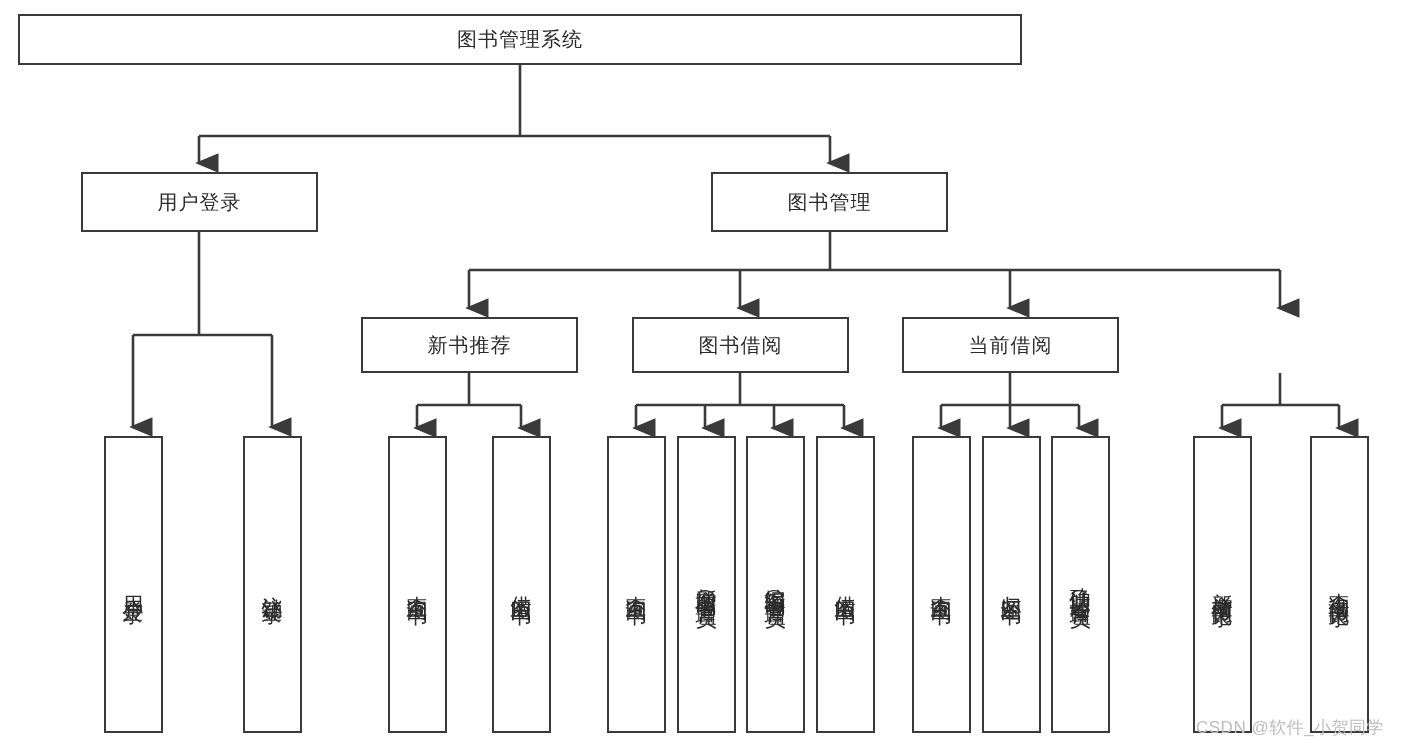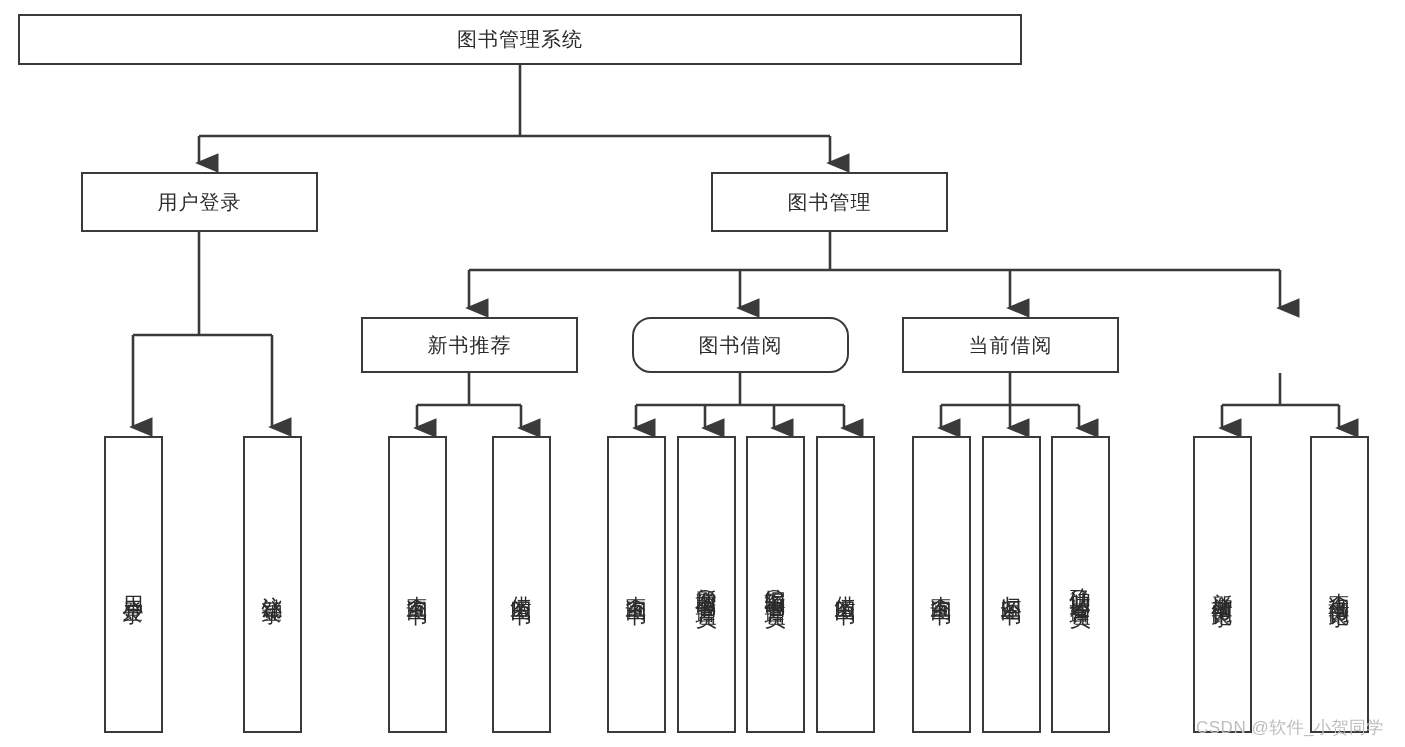--- a/index.html
+++ b/index.html
@@ -127,21 +127,21 @@
   <div class="node" style="left:81px; top:172px; width:237px; height:60px;">
     <span class="label">用户登录</span>
   </div>
   <div class="node" style="left:361px; top:317px; width:217px; height:56px;">
     <span class="label">新书推荐</span>
   </div>
 
   <div class="node" style="left:711px; top:172px; width:237px; height:60px;">
     <span class="label">图书管理</span>
   </div>
-  <div class="node" style="left:632px; top:317px; width:217px; height:56px;border-radius:19px;">
+  <div class="node" style="left:632px; top:317px; width:217px; height:56px;">
     <span class="label">图书借阅</span>
   </div>
   <div class="node" style="left:902px; top:317px; width:217px; height:56px;">
     <span class="label">当前借阅</span>
   </div>
 
   <div class="node vertical" style="left:104px; top:436px; width:59px; height:297px;">
     <span class="label">用户登录</span>
   </div>
   <div class="node vertical" style="left:243px; top:436px; width:59px; height:297px;">

